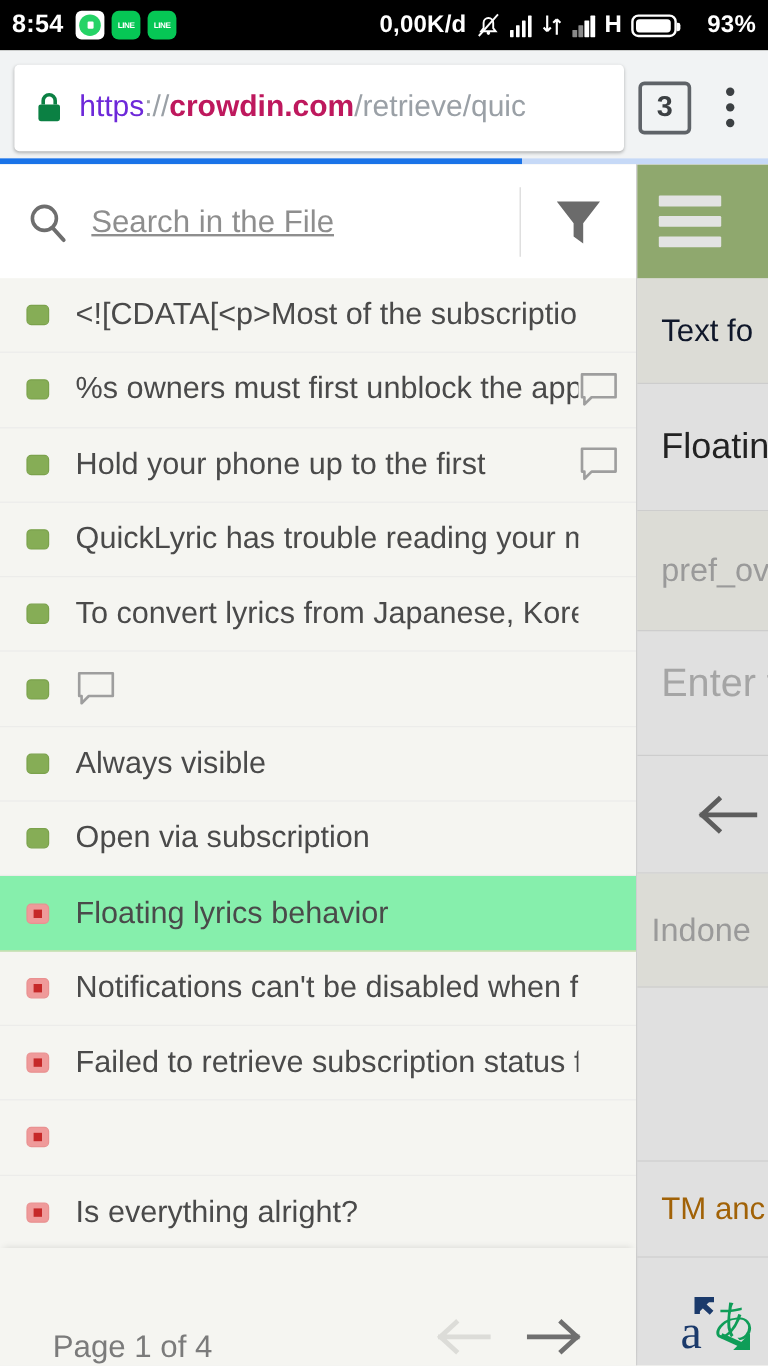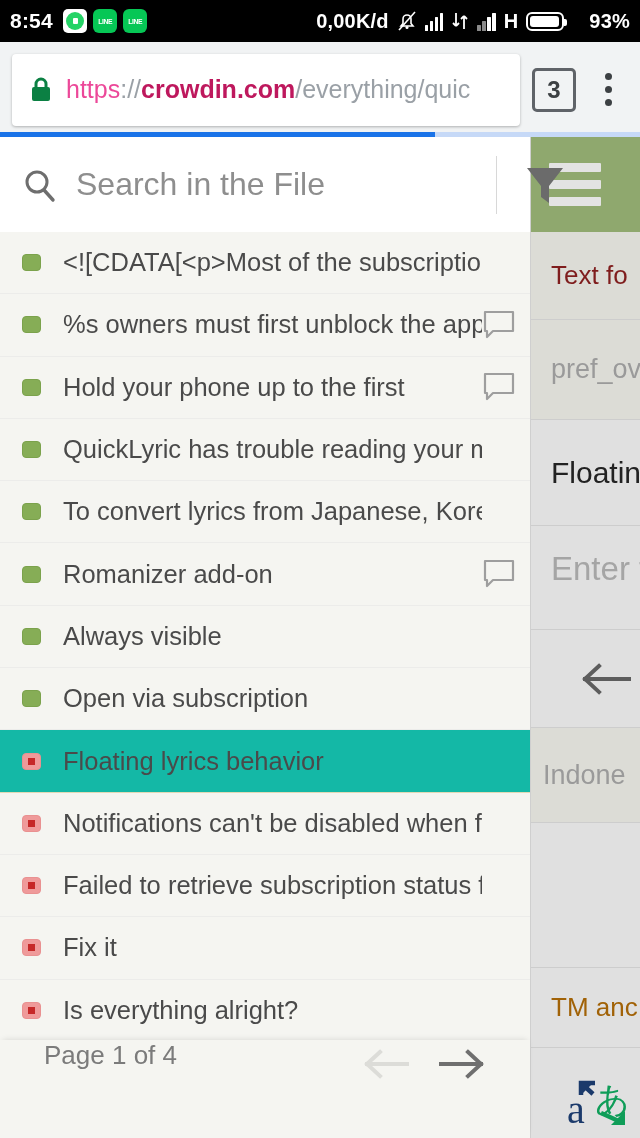--- a/index.html
+++ b/index.html
@@ -53,21 +53,21 @@
 
   
   .browser { background:#f1f3f4; height:95px; display:flex; align-items:center;
     padding:0 12px; gap:12px; position:relative; }
   .urlbar { flex:1; height:72px; background:#fff; border-radius:4px;
     box-shadow:0 1px 3px rgba(0,0,0,.28); display:flex; align-items:center;
     padding:0 14px 0 18px; overflow:hidden; }
   .lock { width:22px; height:26px; margin-right:14px; flex:0 0 auto; }
   .urltext { font-size:25px; white-space:nowrap; overflow:hidden;
     font-family:"Liberation Sans", sans-serif; }
-  .urltext .scheme { color:#ec4899; }
+  .urltext .scheme { color:#6d28d9; }
   .urltext .punct  { color:#9aa0a6; }
   .urltext .host   { color:#be185d; font-weight:bold; }
   .urltext .path   { color:#9aa0a6; }
   .tabcount { width:44px; height:44px; border:3.4px solid #5f6368; border-radius:5px;
     display:flex; align-items:center; justify-content:center;
     color:#3c4043; font-size:24px; font-weight:bold; flex:0 0 auto; }
   .kebab { width:40px; height:46px; display:flex; flex-direction:column;
     align-items:center; justify-content:center; gap:6px; flex:0 0 auto; }
   .kebab i { width:7px; height:7px; border-radius:50%; background:#3c4043; display:block; }
   .progress { position:absolute; left:0; bottom:0; width:100%; height:5px; background:#c6d9f7; }
@@ -76,58 +76,58 @@
   
   .content { position:relative; height:calc(1138px - 42px - 95px); display:flex; }
 
   .leftpane { width:530px; flex:0 0 530px; display:flex; flex-direction:column;
     background:#f5f5f1; position:relative; }
 
   .searchbar { height:95px; background:#fff; display:flex; align-items:center;
     padding:0 0 0 22px; flex:0 0 auto; }
   .search-icon { width:36px; height:36px; flex:0 0 auto; margin-right:18px; }
   .search-input { flex:1; border:0; outline:0; background:transparent;
-    font-size:32px; color:#8e8e8e; font-family:"Liberation Sans", sans-serif; }
+    font-size:26px; color:#8e8e8e; font-family:"Liberation Sans", sans-serif;text-decoration:underline; }
   .search-input::placeholder { color:#8e8e8e; opacity:1; }
   .vdiv { width:1px; height:58px; background:#d8d8d8; flex:0 0 auto; }
   .filter-btn { width:96px; display:flex; align-items:center; justify-content:center;
     flex:0 0 auto; }
 
   .list { flex:1; overflow:hidden; background:#f5f5f1; }
   .row { height:62.3px; display:flex; align-items:center; padding:0 14px 0 22px;
     border-bottom:1px solid #ececea; position:relative; }
-  .row.selected { background:#14b8a6; border-bottom-color:#e1d9b6; }
+  .row.selected { background:#86efac; border-bottom-color:#e1d9b6; }
   .marker { width:19px; height:17px; border-radius:4px; flex:0 0 auto; margin-right:22px;
     position:relative; }
   .marker.done { background:#86ad56; border:1px solid #7ba24c; }
   .marker.todo { background:#ef9a9a; border:1px solid #e99191;
     display:flex; align-items:center; justify-content:center; }
   .marker.todo::after { content:""; width:7px; height:7px; background:#c62828; display:block; }
   .row-label { flex:1; font-size:25.5px; color:#4a4a4a; white-space:nowrap;
     overflow:hidden; text-overflow:clip; }
   .comment-icon { width:34px; flex:0 0 auto; display:flex; justify-content:center; }
 
-  .footer { height:98px; background:#f5f5f1; display:flex; align-items:flex-start;
+  .footer { height:98px; background:#f5f5f1; display:flex; align-items:flex-end;
     padding:0 44px 0 44px; flex:0 0 auto;
     box-shadow:0 -3px 6px -3px rgba(0,0,0,.13); position:relative; z-index:2; }
   .page-label { font-size:26px; color:#7b7b7b; flex:1; }
   .pager { display:flex; align-items:center; gap:28px; }
   .pager-btn { width:48px; height:48px; display:flex; align-items:center; justify-content:center; }
 
   
   .rightpane { flex:1; background:#e0e0e0; border-left:1px solid #cfcfcf;
     display:flex; flex-direction:column; overflow:hidden; }
   .rp-header { height:95px; background:#8fa86e; display:flex; align-items:center;
     padding-left:18px; flex:0 0 auto; }
   .hamburger { width:52px; display:flex; flex-direction:column; gap:8px; }
   .hamburger i { height:9px; background:#e3e3e3; display:block; border-radius:1px; }
   .rp-sec { border-bottom:1px solid #cdcdcd; display:flex; align-items:center;
     padding-left:20px; white-space:nowrap; overflow:hidden; flex:0 0 auto; }
   .rp-sec.shade { background:#dcdcd6; }
-  .rp-srclabel { height:88px; font-size:26px; color:#7f1d1d; }
+  .rp-srclabel { height:88px; font-size:26px; color:#0f172a; }
   .rp-source   { height:106px; font-size:30px; color:#222; }
   .rp-key      { height:100px; font-size:27px; color:#9a9a9a; }
   .rp-input    { height:104px; font-size:33px; color:#a5a5a5; align-items:flex-start;
                  padding-top:24px; }
   .rp-back     { height:98px; justify-content:flex-start; padding-left:48px; }
   .rp-lang     { height:95px; font-size:27px; color:#9a9a9a;padding-left:12px; }
   .rp-blank    { height:145px; }
   .rp-tm       { height:80px; font-size:26px; color:#a16207; }
   .rp-mt       { height:110px; padding-left:34px; }
 </style>
@@ -184,21 +184,21 @@
   </div>
 
   <div class="browser">
     <div class="urlbar">
       <span class="lock">
         <svg width="22" height="26" viewBox="0 0 22 26">
           <rect x="2" y="10" width="18" height="14" rx="2" fill="#0b8043"></rect>
           <path d="M6 10V7a5 5 0 0 1 10 0v3" fill="none" stroke="#0b8043" stroke-width="3"></path>
         </svg>
       </span>
-      <span class="urltext"><span class="scheme">https</span><span class="punct">://</span><span class="host">crowdin.com</span><span class="path">/everything/quic</span></span>
+      <span class="urltext"><span class="scheme">https</span><span class="punct">://</span><span class="host">crowdin.com</span><span class="path">/retrieve/quic</span></span>
     </div>
     <div class="tabcount">
         <span>3</span>
       </div>
     <div class="kebab">
         <i></i>
         <i></i>
         <i></i>
       </div>
     <div class="progress">
@@ -255,21 +255,20 @@
             <span class="row-label">QuickLyric has trouble reading your mu…</span>
             <span class="comment-icon"></span>
           </div>
           <div class="row">
             <span class="marker done"></span>
             <span class="row-label">To convert lyrics from Japanese, Korean…</span>
             <span class="comment-icon"></span>
           </div>
           <div class="row">
             <span class="marker done"></span>
-            <span class="row-label">Romanizer add-on</span>
             <span class="comment-icon">
               <svg width="34" height="30" viewBox="0 0 34 30">
                 <path d="M3 2h28v19H11l-6 6v-6H3z" fill="none" stroke="#9e9e9e" stroke-width="2.2" stroke-linejoin="round"></path>
               </svg>
             </span>
           </div>
           <div class="row">
             <span class="marker done"></span>
             <span class="row-label">Always visible</span>
             <span class="comment-icon"></span>
@@ -289,21 +288,20 @@
             <span class="row-label">Notifications can't be disabled when flo…</span>
             <span class="comment-icon"></span>
           </div>
           <div class="row">
             <span class="marker todo"></span>
             <span class="row-label">Failed to retrieve subscription status fr…</span>
             <span class="comment-icon"></span>
           </div>
           <div class="row">
             <span class="marker todo"></span>
-            <span class="row-label">Fix it</span>
             <span class="comment-icon"></span>
           </div>
           <div class="row">
             <span class="marker todo"></span>
             <span class="row-label">Is everything alright?</span>
             <span class="comment-icon"></span>
           </div>
         </div>
 
       <div class="footer">
@@ -325,22 +323,22 @@
 
     <div class="rightpane">
       <div class="rp-header">
         <span class="hamburger">
             <i></i>
             <i></i>
             <i></i>
           </span>
       </div>
       <div class="rp-sec rp-srclabel shade">Text fo</div>
+      <div class="rp-sec rp-source">Floatin</div>
       <div class="rp-sec rp-key shade">pref_ov</div>
-      <div class="rp-sec rp-source">Floatin</div>
       <div class="rp-sec rp-input">Enter t</div>
       <div class="rp-sec rp-back">
         <svg width="54" height="34" viewBox="0 0 54 34">
           <path d="M50 17H6M6 17l14-13M6 17l14 13" fill="none" stroke="#5d5d5d" stroke-width="4" stroke-linecap="square"></path>
         </svg>
       </div>
       <div class="rp-sec rp-lang shade">Indone</div>
       <div class="rp-sec rp-blank"></div>
       <div class="rp-sec rp-tm">TM anc</div>
       <div class="rp-sec rp-mt">

